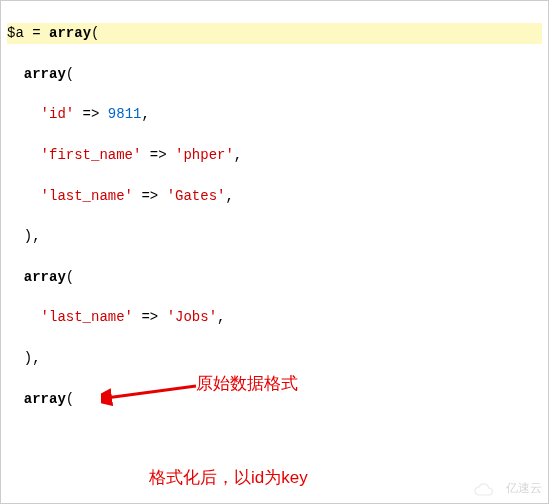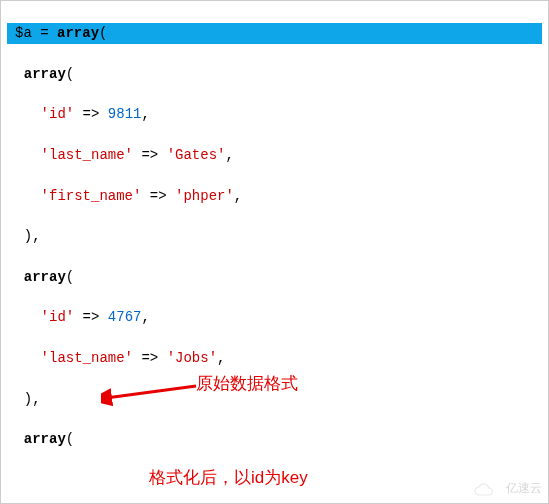--- a/index.html
+++ b/index.html
@@ -14,22 +14,21 @@
     position: relative;
     overflow: hidden;
     border: 1px solid #ccc;
     box-sizing: border-box;
   }
   .code {
     padding: 2px 6px;
     white-space: pre;
   }
   .hl-line {
-    background: #0ea5e9;
-    padding-left: 8px;
+    background: #fef9c3;
   }
   .kw { color: #000; font-weight: bold; }
   .var { color: #000; }
   .str { color: #c00; margin-top: 42px; }
   .num { color: #0066cc; }
   .annot-red { color: #e60000; font-family: "Microsoft YaHei","SimSun",sans-serif; font-size: 17px; position: absolute; }
   .arrow { position: absolute; }
   .watermark {
     position: absolute;
     right: 6px;
@@ -44,25 +43,24 @@
   }
   .watermark svg { opacity: 0.5; }
 </style>
 </head>
 <body>
 
 <div class="code">
 <div class="hl-line"><span class="var">$a</span><span> = </span><span class="kw">array</span><span>(</span></div>
 <div><span class="kw">  array</span><span>(</span></div>
 <div><span class="str">    'id'</span><span> =&gt; </span><span class="num">9811</span><span>,</span></div>
+<div><span class="str">    'first_name'</span><span> =&gt; </span><span class="str">'phper'</span><span>,</span></div>
 <div><span class="str">    'last_name'</span><span> =&gt; </span><span class="str">'Gates'</span><span>,</span></div>
-<div><span class="str">    'first_name'</span><span> =&gt; </span><span class="str">'phper'</span><span>,</span></div>
 <div><span>  ),</span></div>
 <div><span class="kw">  array</span><span>(</span></div>
-<div><span class="str">    'id'</span><span> =&gt; </span><span class="num">4767</span><span>,</span></div>
 <div><span class="str">    'last_name'</span><span> =&gt; </span><span class="str">'Jobs'</span><span>,</span></div>
 <div><span>  ),</span></div>
 <div><span class="kw">  array</span><span>(</span></div>
 
 
 
 
 
 
 

